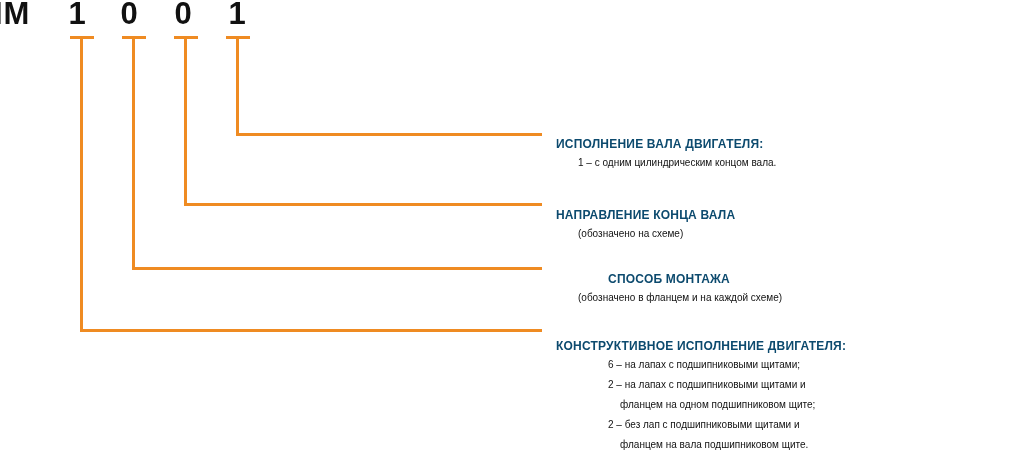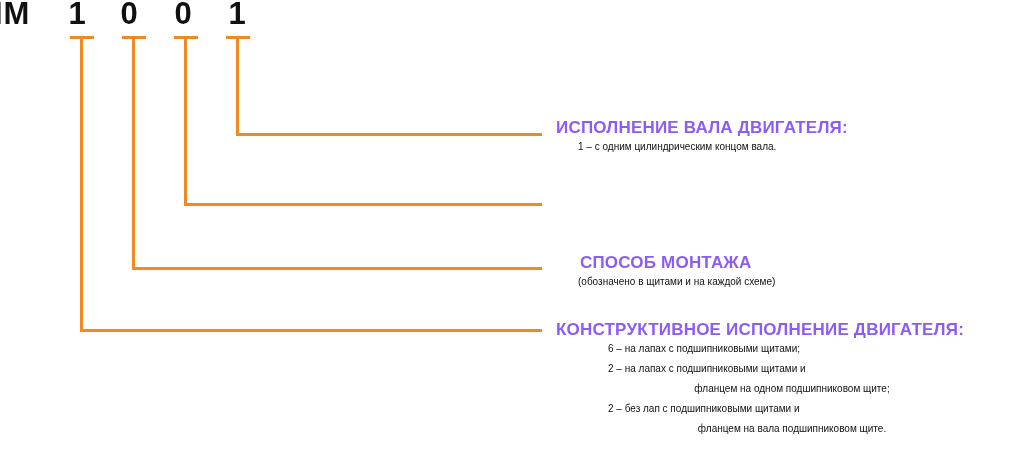--- a/index.html
+++ b/index.html
@@ -49,42 +49,42 @@
     background: #ef8b22;
   }
 
   
   .entry {
     position: absolute;
     left: 556px;
   }
   .entry-title {
     font-weight: bold;
-    font-size: 17px;
-    color: #8b5cf6;
+    font-size: 12px;
+    color: #0c4a6e;
     letter-spacing: 0.2px;
     white-space: nowrap;
     line-height: 18px;
+    margin-top: 16px;
   }
   .entry-sub {
     font-size: 10px;
     color: #111111;
     white-space: nowrap;
     line-height: 20px;
     padding-left: 14px;
   }
   .entry-sub.indent-more {
     padding-left: 22px;
   }
   .entry-sub.hang {
     padding-left: 52px;
   }
   .entry-sub.hang2 {
     padding-left: 64px;
-    text-align: center;
   }
 </style>
 </head>
 <body>
 
 <div id="canvas">
 
   <div>
     <div class="code-prefix">IM</div>
     <div class="code-digit" style="left:62px;">1</div>
@@ -107,24 +107,28 @@
 
   <div class="vline" style="left:80px; top:36px; height:296px;"></div>
   <div class="hline" style="left:80px; top:329px; width:462px;"></div>
   <div class="hline" style="left:70px; top:36px; width:24px;"></div>
 
   <div class="entry" style="top:119px;">
     <div class="entry-title">ИСПОЛНЕНИЕ ВАЛА ДВИГАТЕЛЯ:</div>
     <div class="entry-sub indent-more">1 – с одним цилиндрическим концом вала.</div>
   </div>
 
+  <div class="entry" style="top:190px;">
+    <div class="entry-title">НАПРАВЛЕНИЕ КОНЦА ВАЛА</div>
+    <div class="entry-sub indent-more">(обозначено на схеме)</div>
+  </div>
 
   <div class="entry" style="top:254px;text-align:center;">
     <div class="entry-title">СПОСОБ МОНТАЖА</div>
-    <div class="entry-sub indent-more">(обозначено в щитами и на каждой схеме)</div>
+    <div class="entry-sub indent-more">(обозначено в фланцем и на каждой схеме)</div>
   </div>
 
   <div class="entry" style="top:321px;">
     <div class="entry-title">КОНСТРУКТИВНОЕ ИСПОЛНЕНИЕ ДВИГАТЕЛЯ:</div>
     <div class="entry-sub hang">6 – на лапах с подшипниковыми щитами;</div>
     <div class="entry-sub hang">2 – на лапах с  подшипниковыми щитами и</div>
     <div class="entry-sub hang2">фланцем на одном подшипниковом щите;</div>
     <div class="entry-sub hang">2 – без лап с подшипниковыми щитами и</div>
     <div class="entry-sub hang2">фланцем на вала подшипниковом щите.</div>
   </div>

